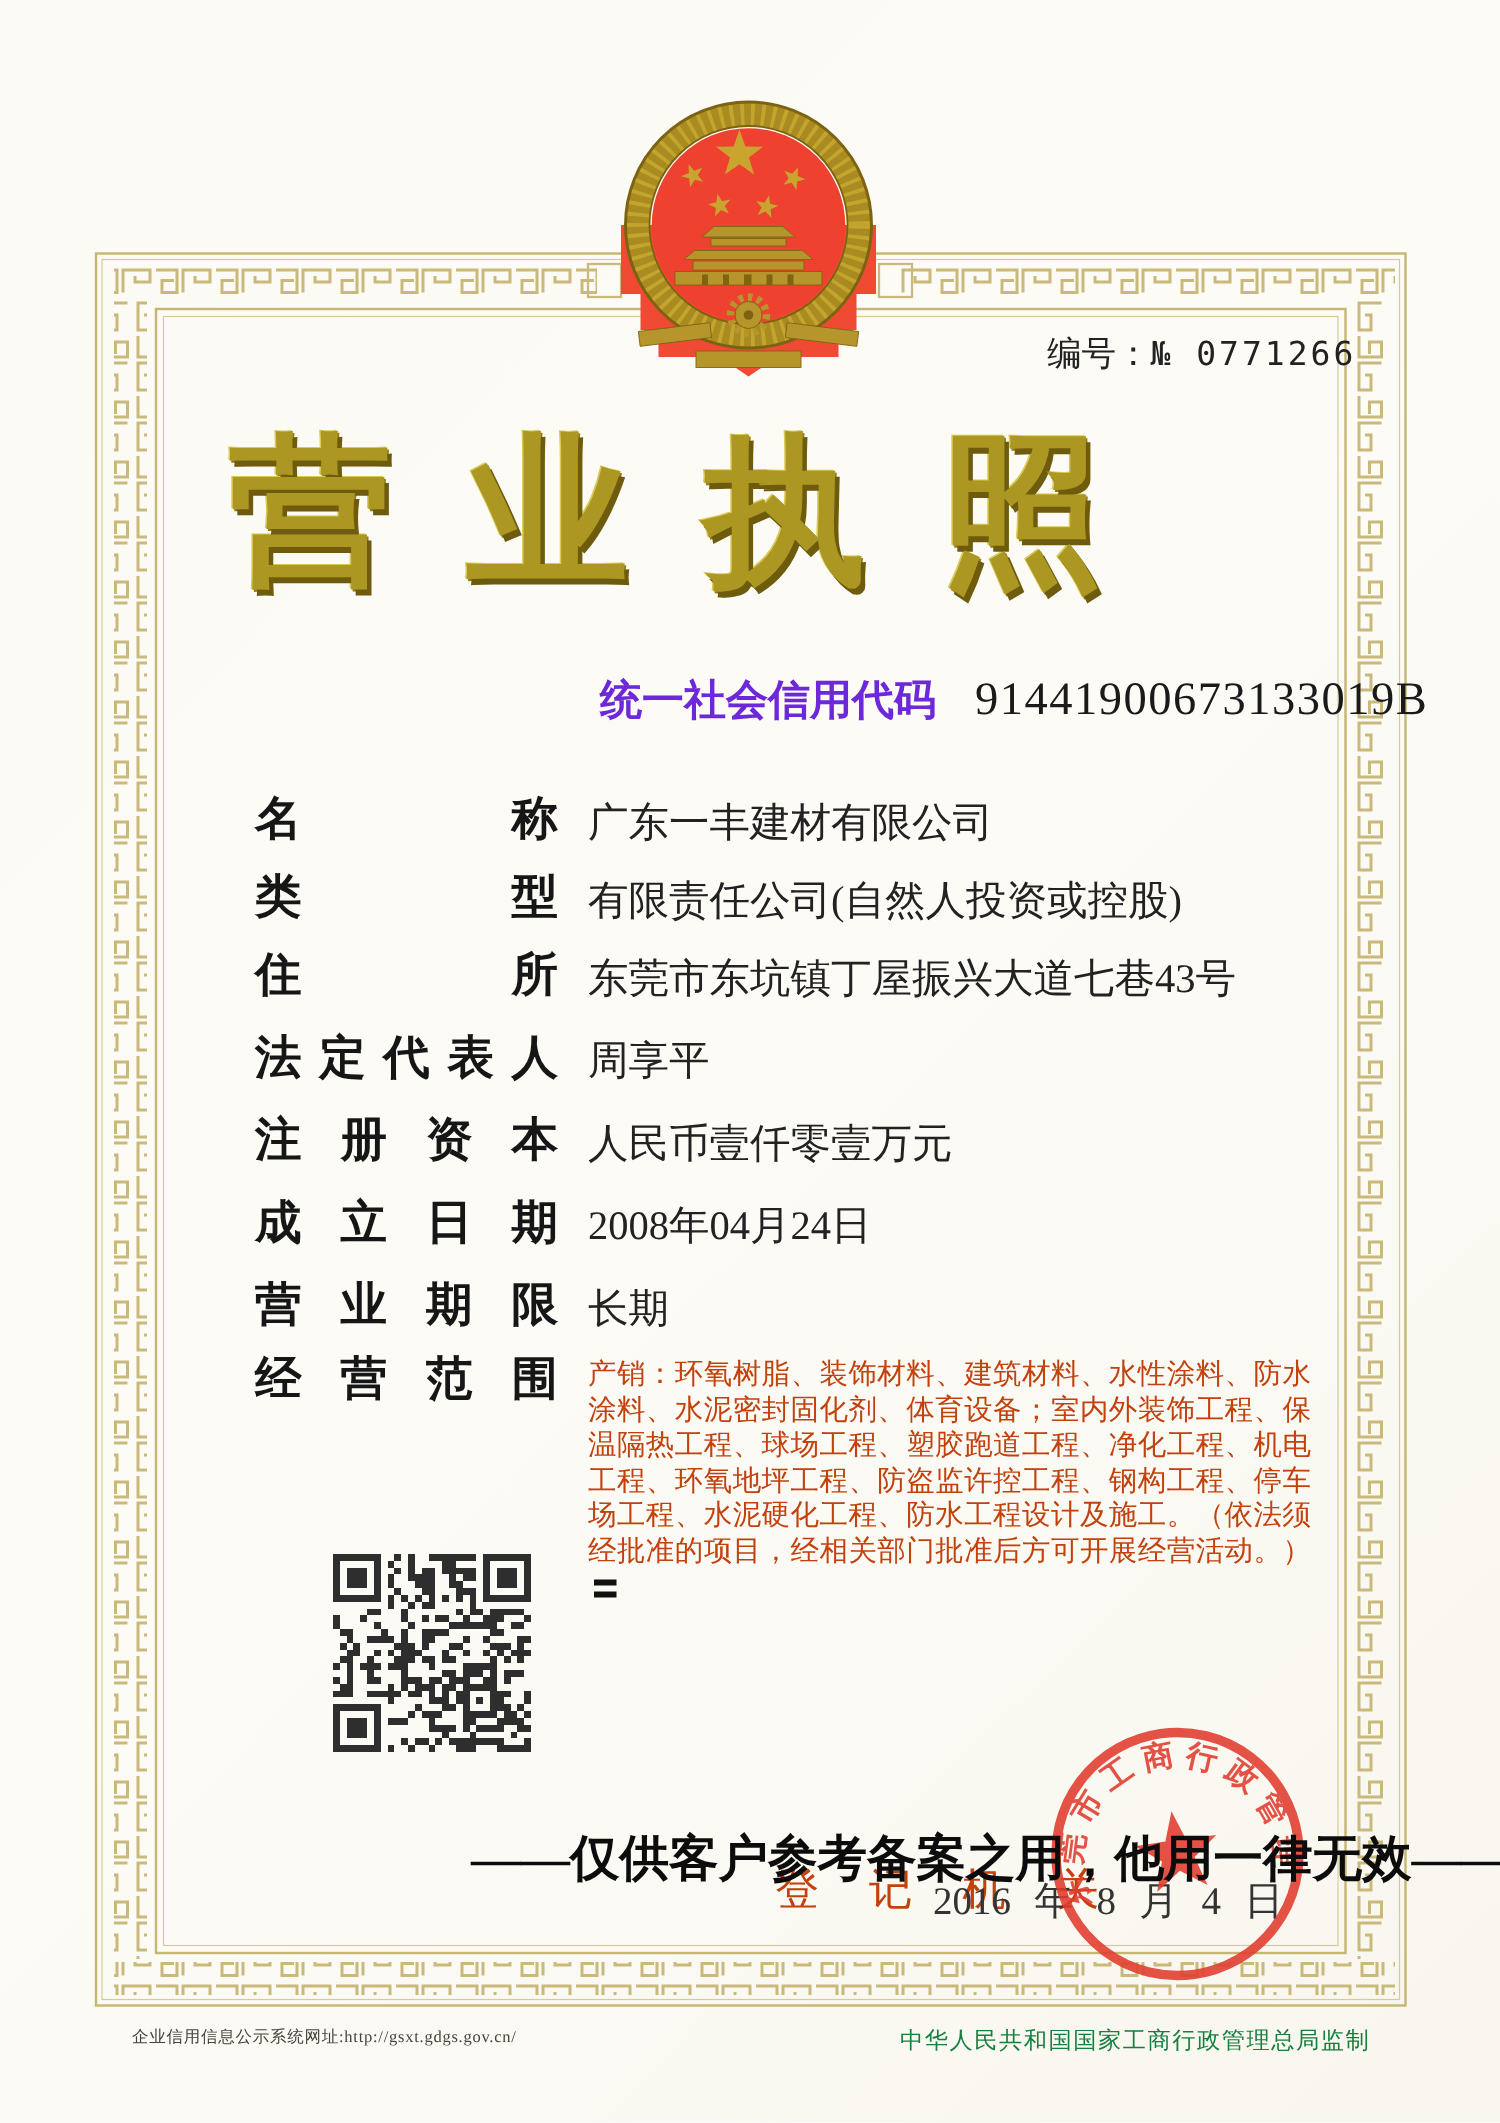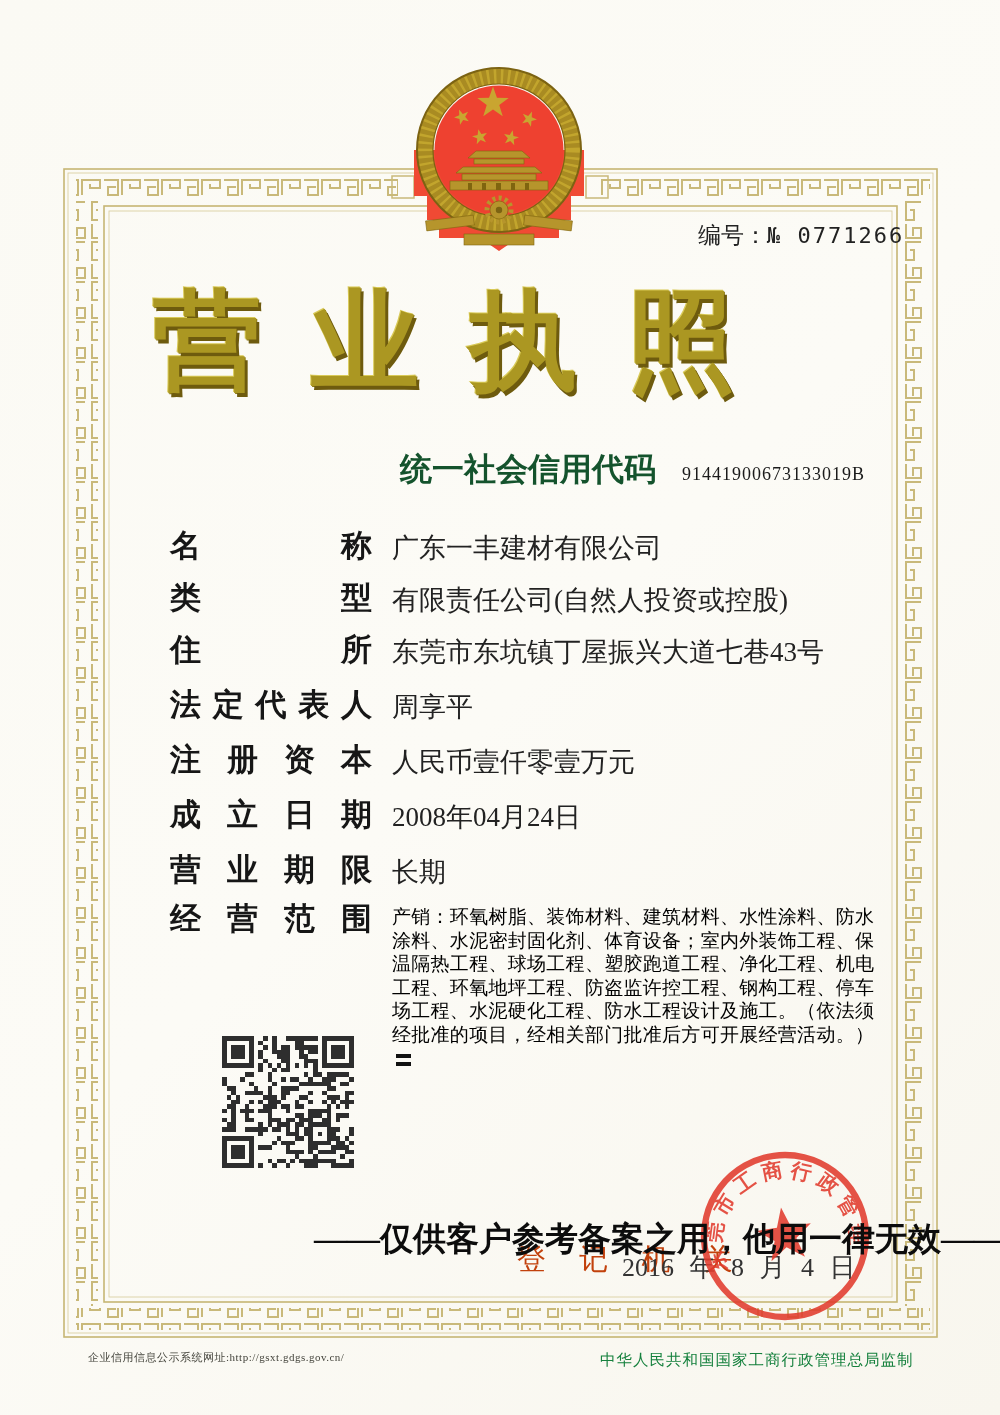--- a/index.html
+++ b/index.html
@@ -20,33 +20,33 @@
   
   .title{
     top:282px;left:0;width:888px;text-align:center;z-index:6;
     font-family:"Liberation Sans", sans-serif;font-weight:900;
     font-size:108px;letter-spacing:50px;text-indent:50px;line-height:1.1;
     color:#ab9722;
     text-shadow:3px 4px 0 #6e5b0e,-1px -1px 0 #d9ca58,1px 1px 0 #8f7c16;
   }
   
   .credit-row{top:448px;left:400px;z-index:6;display:flex;gap:26px;align-items:baseline;white-space:nowrap;}
-  .credit-label{font-size:32px;font-weight:bold;color:#14532d;}
-  .credit-code{font-size:18px;color:#1a1a1a;letter-spacing:1px;}
+  .credit-label{font-size:28px;font-weight:bold;color:#6d28d9;}
+  .credit-code{font-size:31px;color:#1a1a1a;letter-spacing:1px;}
   
   .fields{top:0;left:170px;width:720px;z-index:6;}
   .frow{position:absolute;display:flex;align-items:flex-start;width:720px;}
   .flabel{
     width:202px;flex:0 0 202px;font-weight:bold;font-size:31px;color:#161616;
     text-align:justify;text-align-last:justify;line-height:36px;
   }
   .fvalue{margin-left:20px;font-size:27px;color:#222;line-height:36px;padding-top:2px;white-space:nowrap;}
   .fvalue.scope{
     white-space:normal;font-size:19px;line-height:23.5px;width:482px;
-    text-align:justify;padding-top:4px;color:#000000;
+    text-align:justify;padding-top:4px;color:#c2410c;
   }
   .endmark{display:inline-block;width:15px;height:4px;border-top:4px solid #111;border-bottom:4px solid #111;vertical-align:middle;margin-left:4px;}
   
   #qr{left:222px;top:1036px;z-index:6;}
   
   .registry{top:1192px;left:517px;z-index:6;font-size:29px;color:#c2410c;letter-spacing:13px;white-space:nowrap;margin-top:48px;}
   .issue-date{top:1250px;left:622px;z-index:6;font-size:26px;color:#333;word-spacing:9px;white-space:nowrap;}
   #stamp{left:695px;top:1146px;width:180px;height:180px;z-index:7;opacity:.88;}
   .watermark{
     top:1217px;left:314px;z-index:8;font-size:33px;font-weight:bold;color:#0c0c0c;

